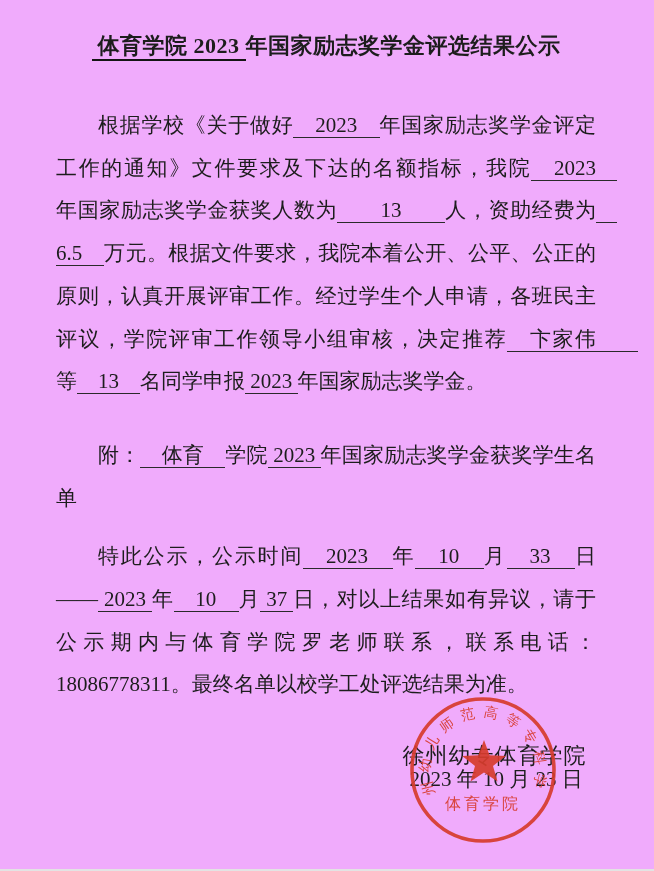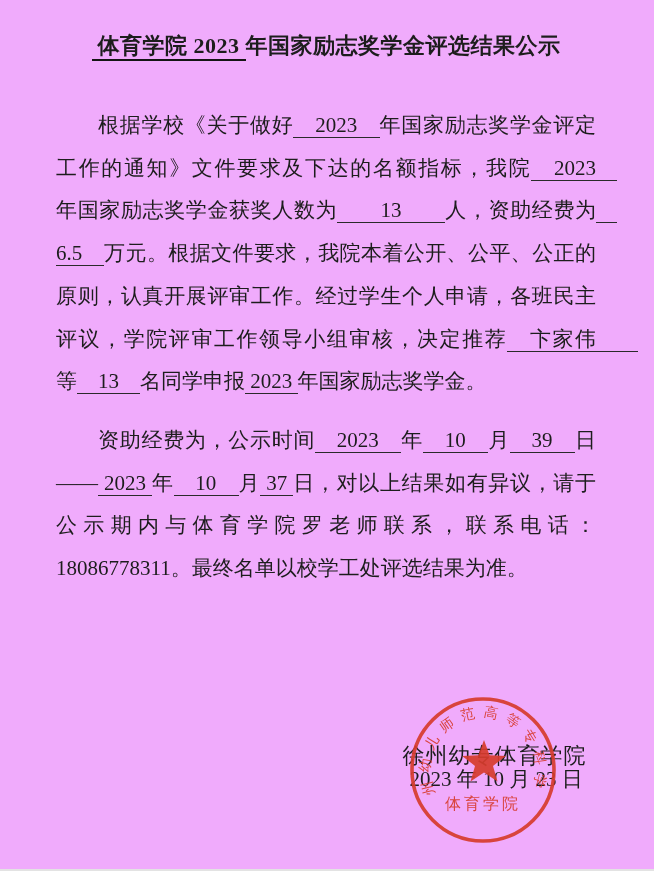--- a/index.html
+++ b/index.html
@@ -86,21 +86,22 @@
 </style>
 </head>
 <body>
 
 <div class="page">
 
   <h1 class="doc-title"><span class="u"> 体育学院 2023 </span><span>年国家励志奖学金评选结果公示</span></h1>
 
   <div class="doc-body">
     <p class="para para-1"><span>根据学校《关于做好</span><span class="u">　2023　</span><span>年国家励志奖学金评定工作的通知》文件要求及下达的名额指标，我院</span><span class="u">　2023　</span><span>年国家励志奖学金获奖人数为</span><span class="u">　　13　　</span><span>人，资助经费为</span><span class="u">　6.5　</span><span>万元。根据文件要求，我院本着公开、公平、公正的原则，认真开展评审工作。经过学生个人申请，各班民主评议，学院评审工作领导小组审核，决定推荐</span><span class="u">　卞家伟　　</span><span>等</span><span class="u">　13　</span><span>名同学申报</span><span class="u"> 2023 </span><span>年国家励志奖学金。</span></p>
-    <p class="para para-3"><span>资助经费为，公示时间</span><span class="u">　2023　</span><span>年</span><span class="u">　10　</span><span>月</span><span class="u">　39　</span><span>日——</span><span class="u"> 2023 </span><span>年</span><span class="u">　10　</span><span>月</span><span class="u"> 37 </span><span>日，对以上结果如有异议，请于公示期内与体育学院罗老师联系，联系电话：18086778311。最终名单以校学工处评选结果为准。</span></p>
+    <p class="para para-2"><span>附：</span><span class="u">　体育　</span><span>学院</span><span class="u"> 2023 </span><span>年国家励志奖学金获奖学生名单</span></p>
+    <p class="para para-3"><span>特此公示，公示时间</span><span class="u">　2023　</span><span>年</span><span class="u">　10　</span><span>月</span><span class="u">　33　</span><span>日——</span><span class="u"> 2023 </span><span>年</span><span class="u">　10　</span><span>月</span><span class="u"> 37 </span><span>日，对以上结果如有异议，请于公示期内与体育学院罗老师联系，联系电话：18086778311。最终名单以校学工处评选结果为准。</span></p>
   </div>
 
   <div class="sig-name">徐州幼专体育学院</div>
 
   <div class="sig-date">2023 年 10 月 23 日</div>
 
   <svg class="seal" viewBox="0 0 150 150" xmlns="http://www.w3.org/2000/svg">
     <defs>
       <path id="seal-arc" d="M 31.6 105.4 A 53 53 0 1 1 118.4 105.4" fill="none"></path>
     </defs>

